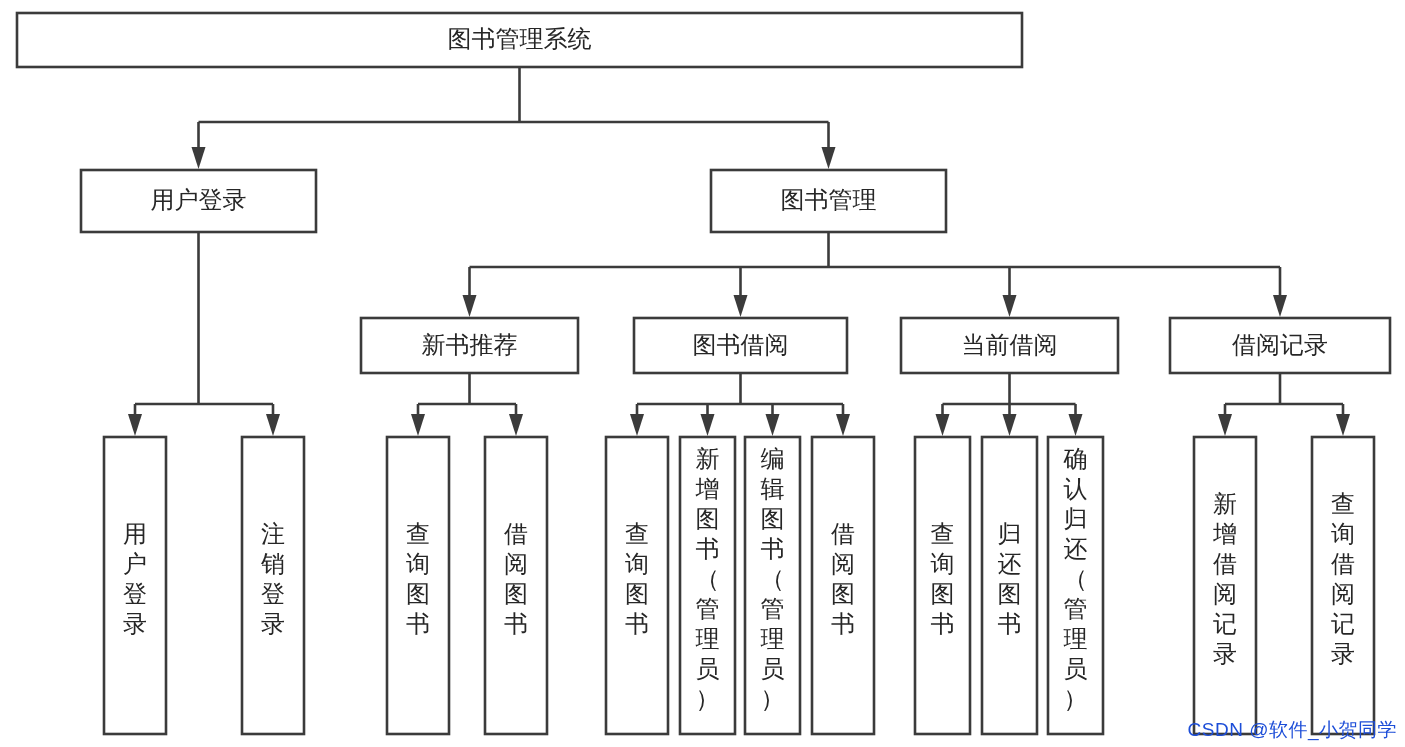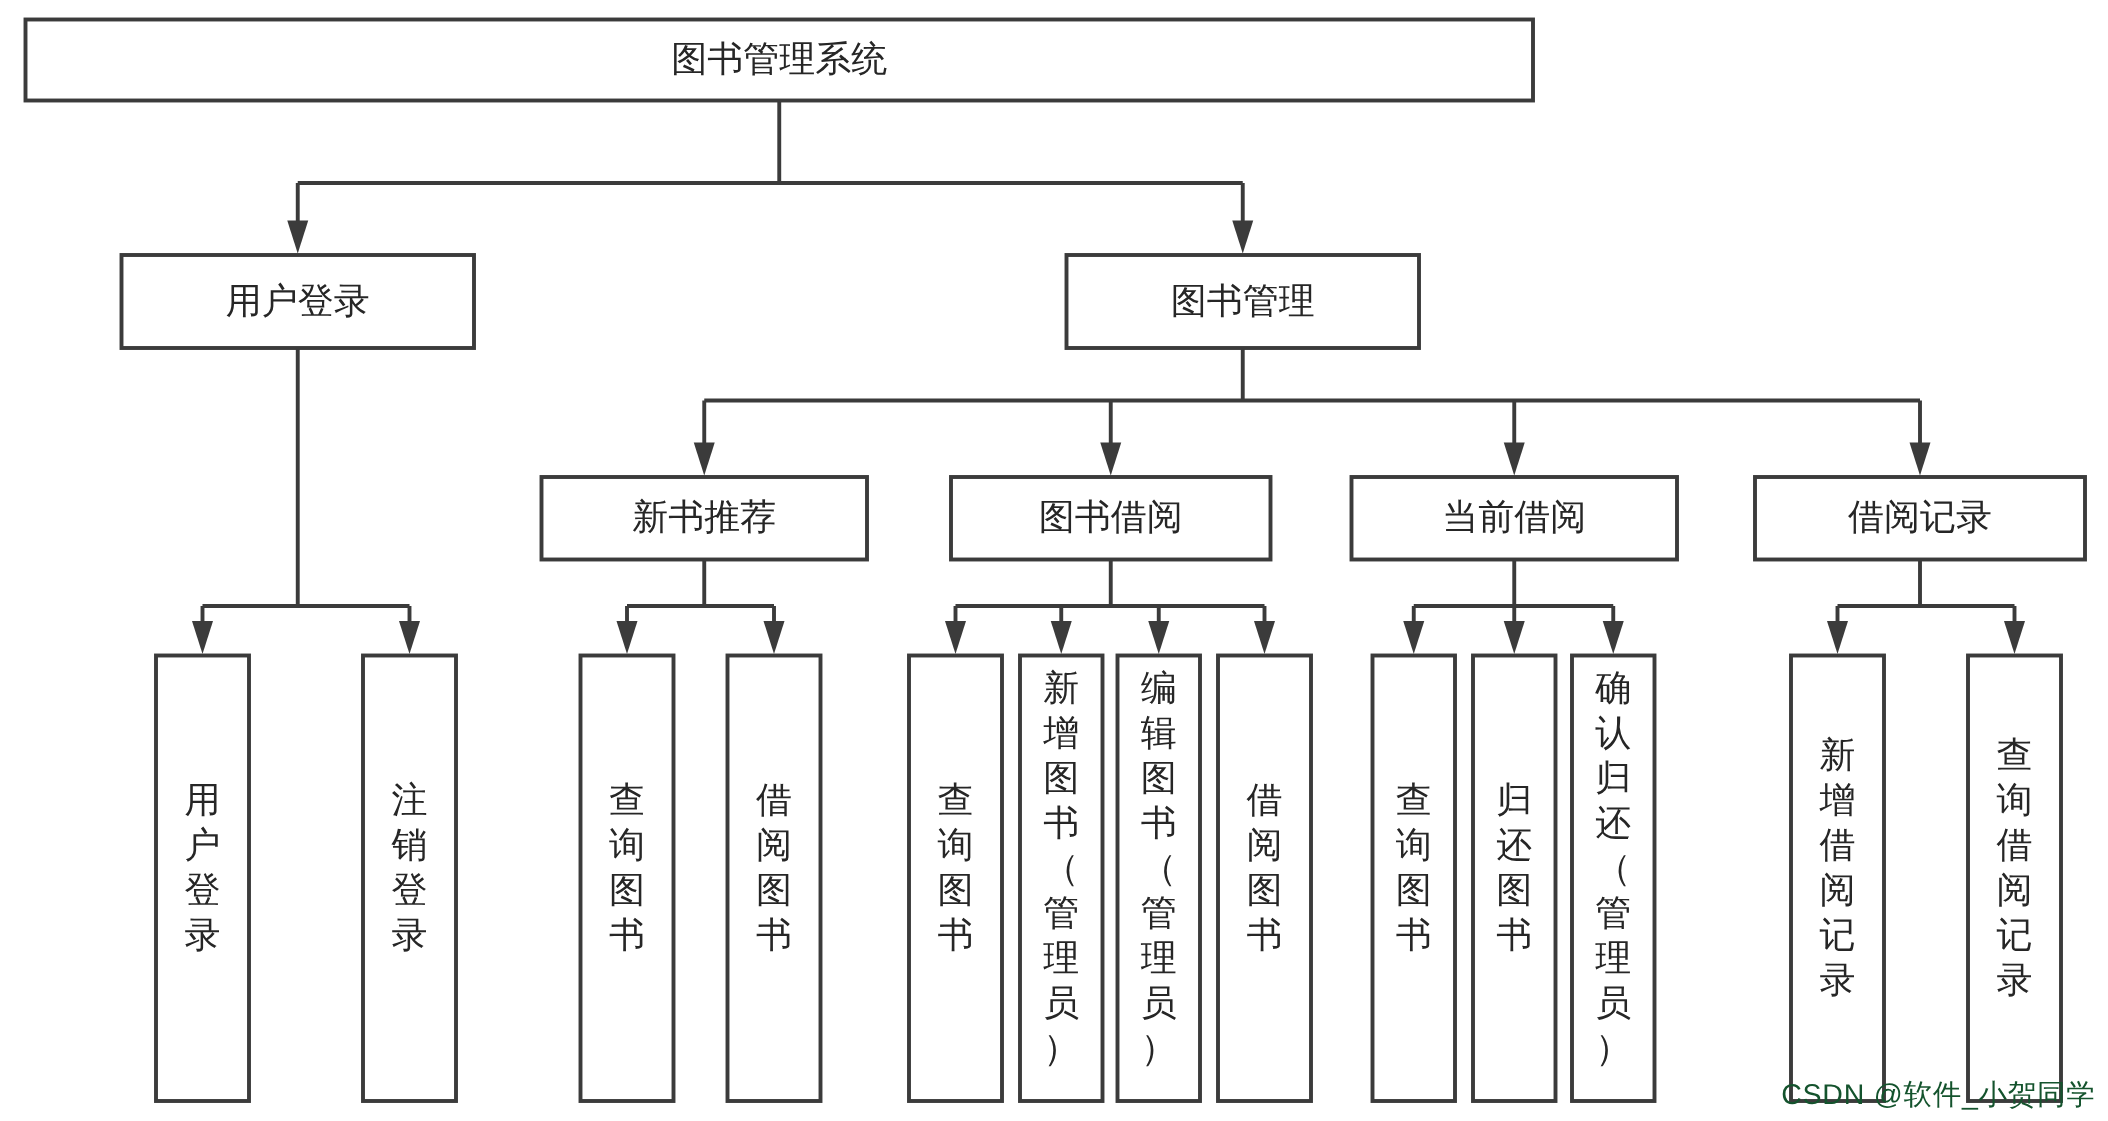--- a/index.html
+++ b/index.html
@@ -56,21 +56,21 @@
   .arrow-head {
     fill: #3b3b3b;
     stroke: none;
   }
   .watermark {
     position: absolute;
     right: 8px;
     bottom: 4px;
     font-family: "Liberation Sans", "DejaVu Sans", sans-serif;
     font-size: 19px;
-    color: #14532d;
+    color: #1d4ed8;
     letter-spacing: 0.5px;
     user-select: none;
     pointer-events: none;
     white-space: nowrap;
   }
 </style>
 </head>
 <body>
 
 <div id="diagram-root">

